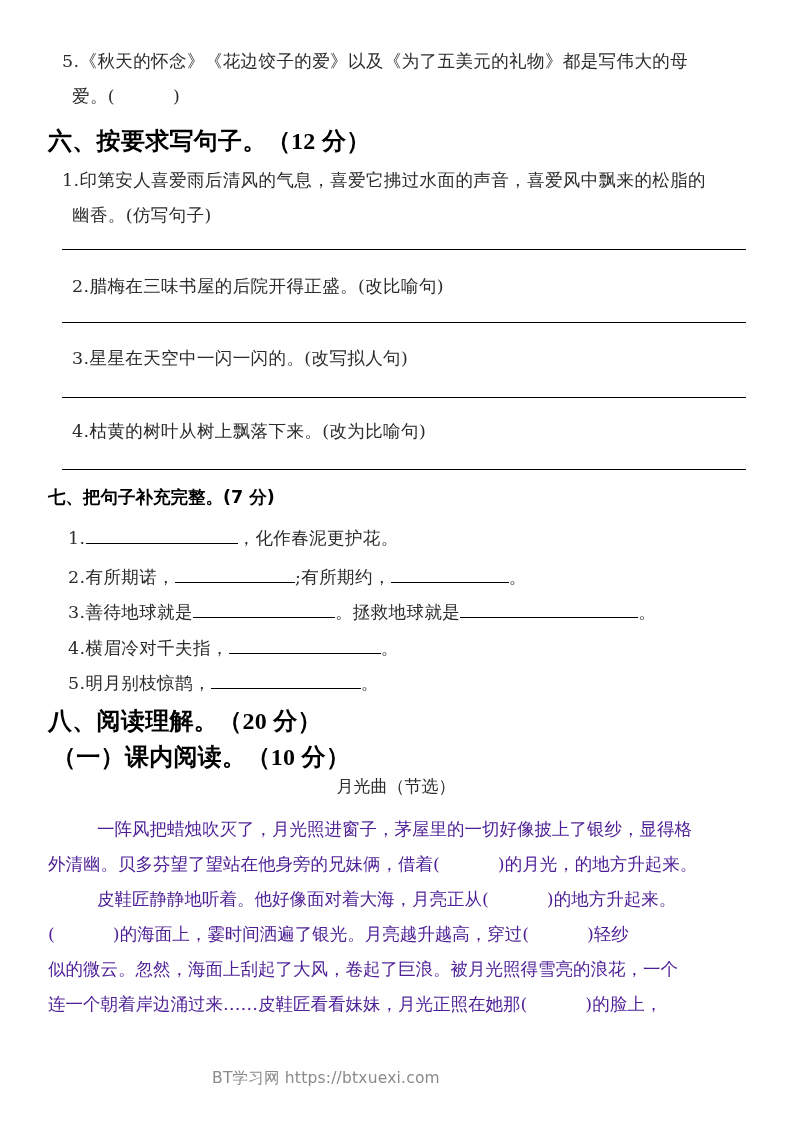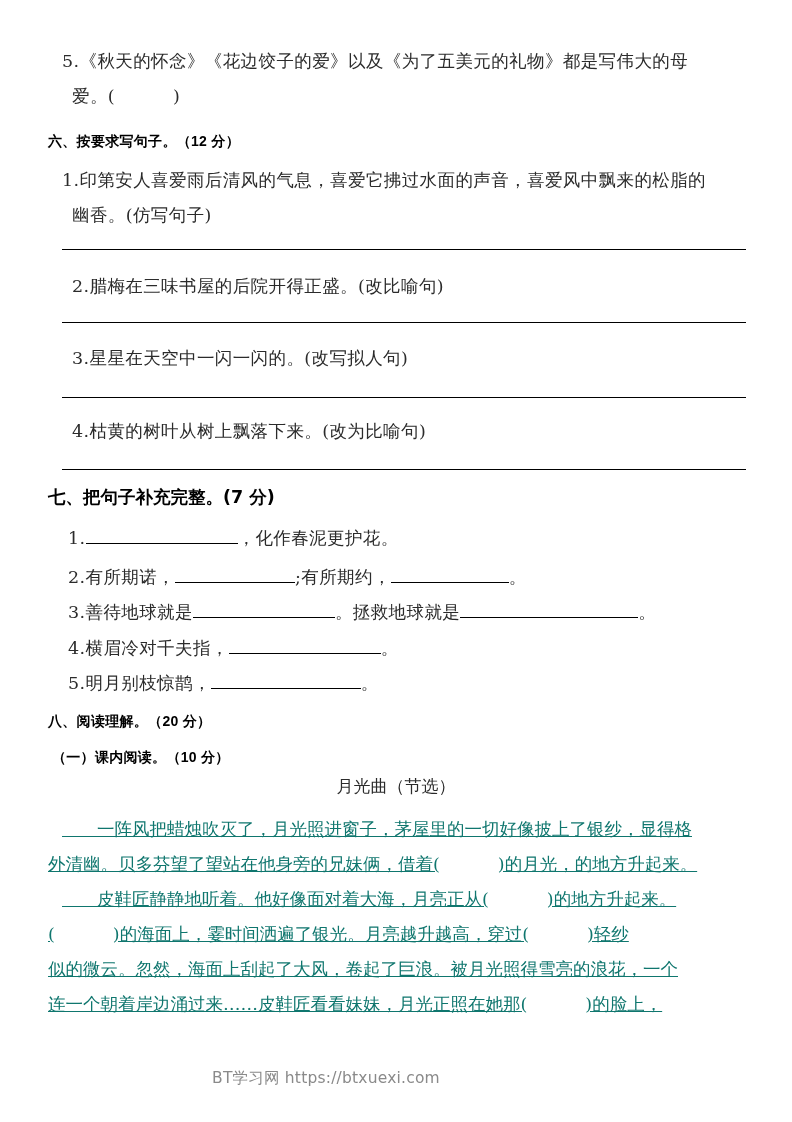--- a/index.html
+++ b/index.html
@@ -27,22 +27,22 @@
   
   .kai {
     font-family: "DejaVu Serif", "Liberation Serif", serif;
     font-size: 17.5px;
     line-height: 35px;
     color: #2b2b2b;
     letter-spacing: 0.4px;
   }
 
   .heading {
-    font-family: Liberation Sans, sans-serif;
-    font-size: 14px;
+    font-family: Liberation Serif, serif;
+    font-size: 24px;
     font-weight: bold;
     line-height: 34px;
     color: #000000;
     letter-spacing: 0.3px;
   }
 
   .sub-heading {
     font-family: "DejaVu Sans", "Liberation Sans", sans-serif;
     font-size: 17.5px;
     font-weight: bold;
@@ -69,23 +69,22 @@
     height: 18px;
   }
 
   
   .paren-gap { display: inline-block; width: 58px; }
 
   .passage-line {
     font-family: "DejaVu Serif", "Liberation Serif", serif;
     font-size: 17.5px;
     line-height: 34px;
-    color: #0f766e;
+    color: #4c1d95;
     white-space: nowrap;
-    text-decoration: underline;
   }
 
   .center-title {
     text-align: center;
     font-family: "DejaVu Serif", "Liberation Serif", serif;
     font-size: 17px;
     color: #2b2b2b;
   }
 
   .watermark {

